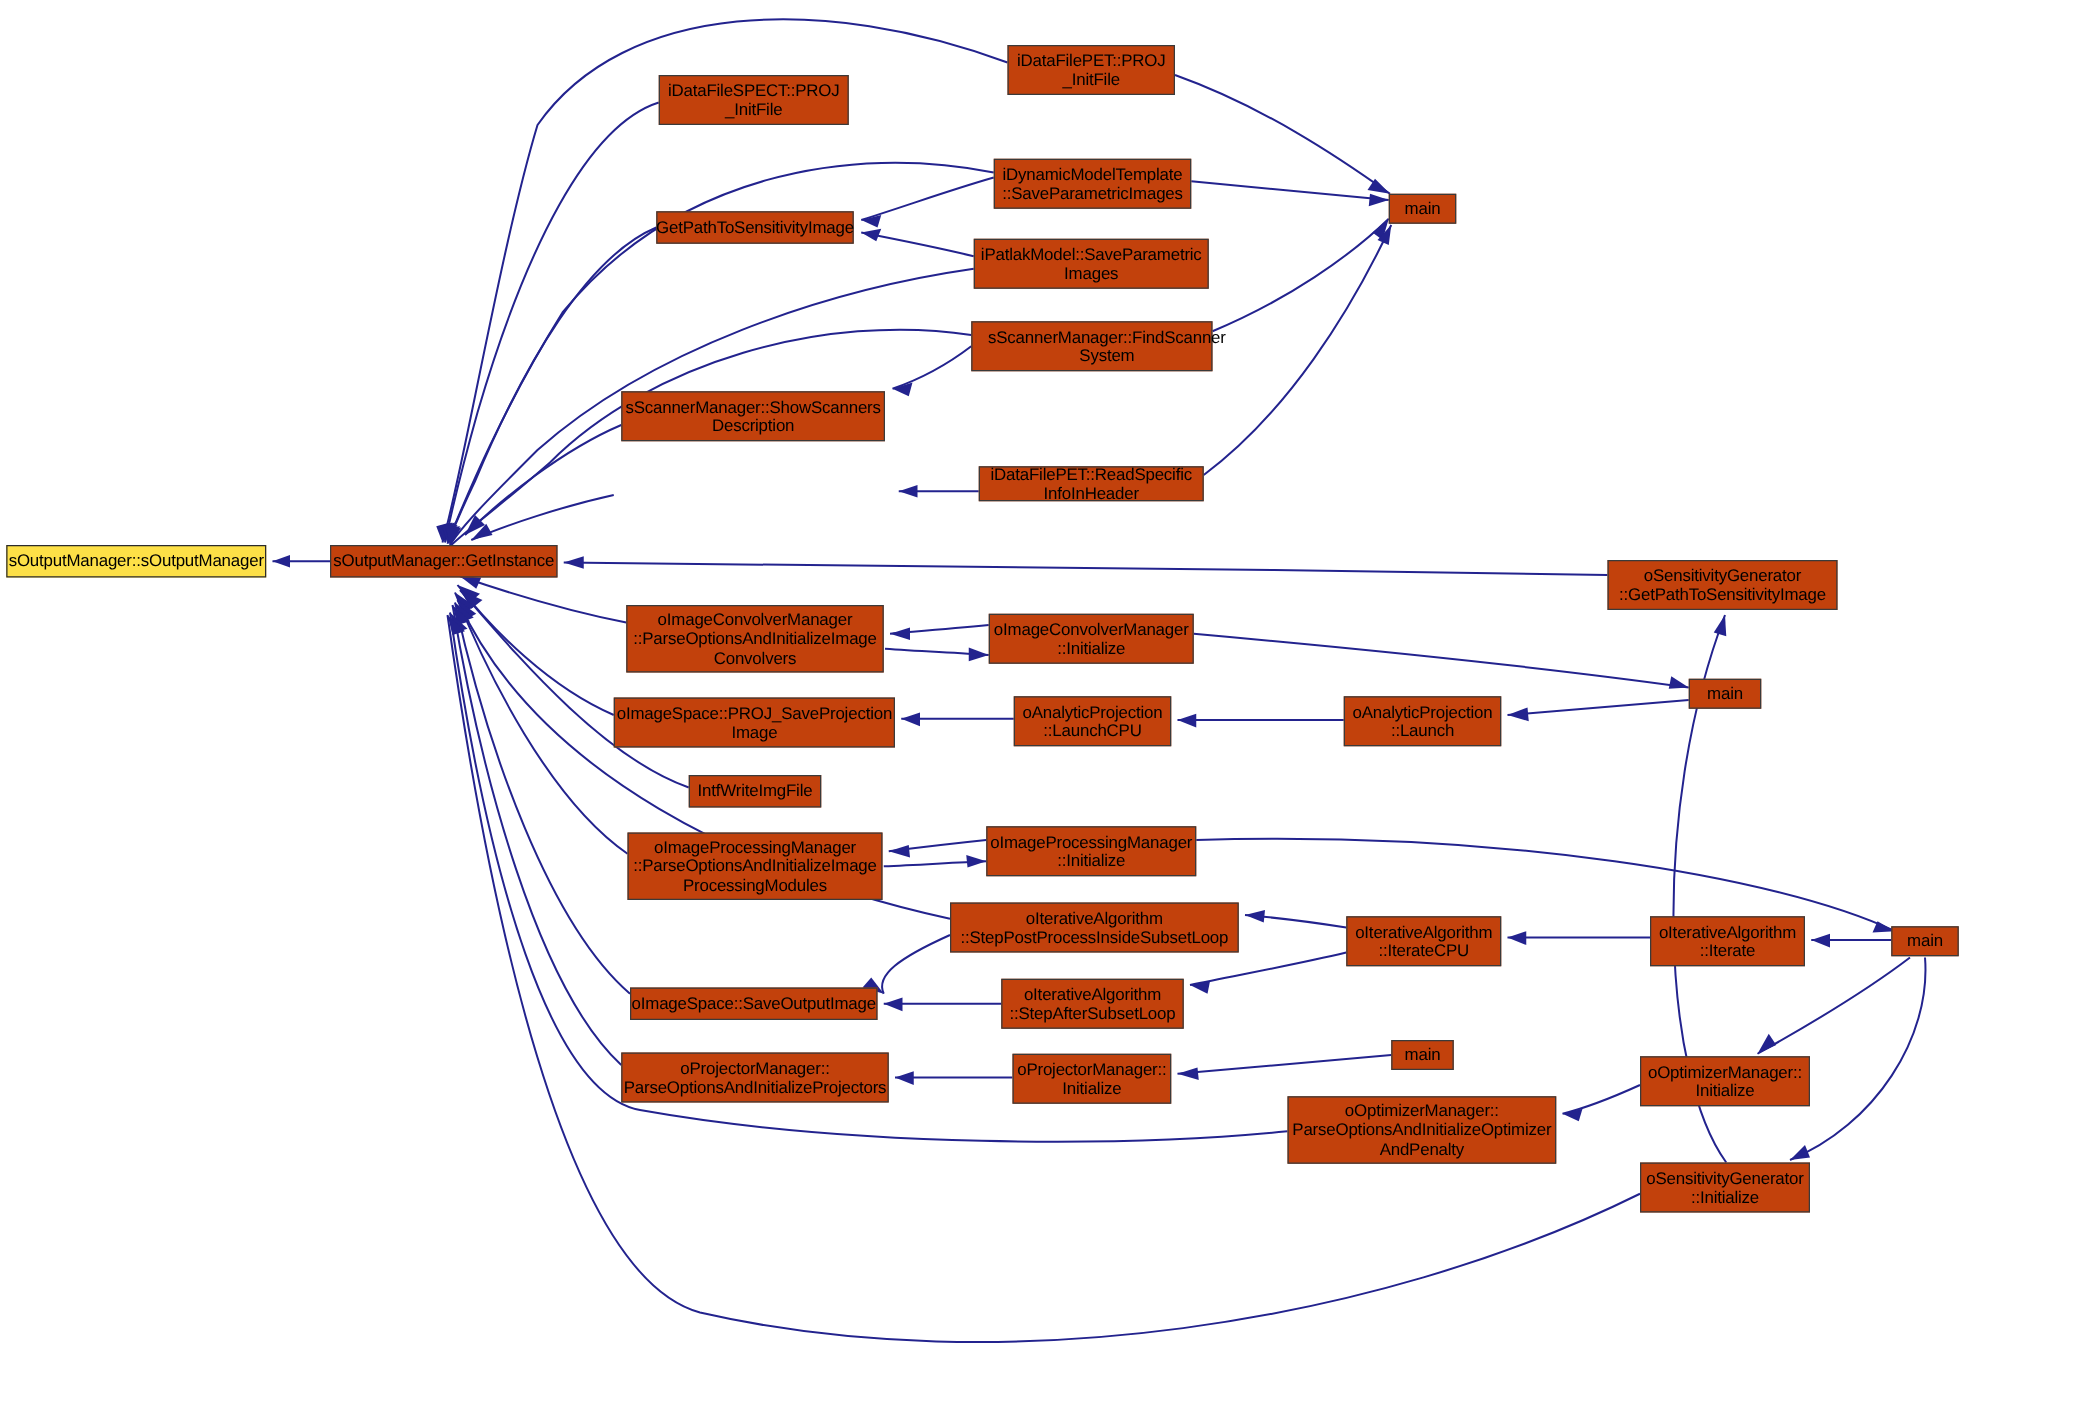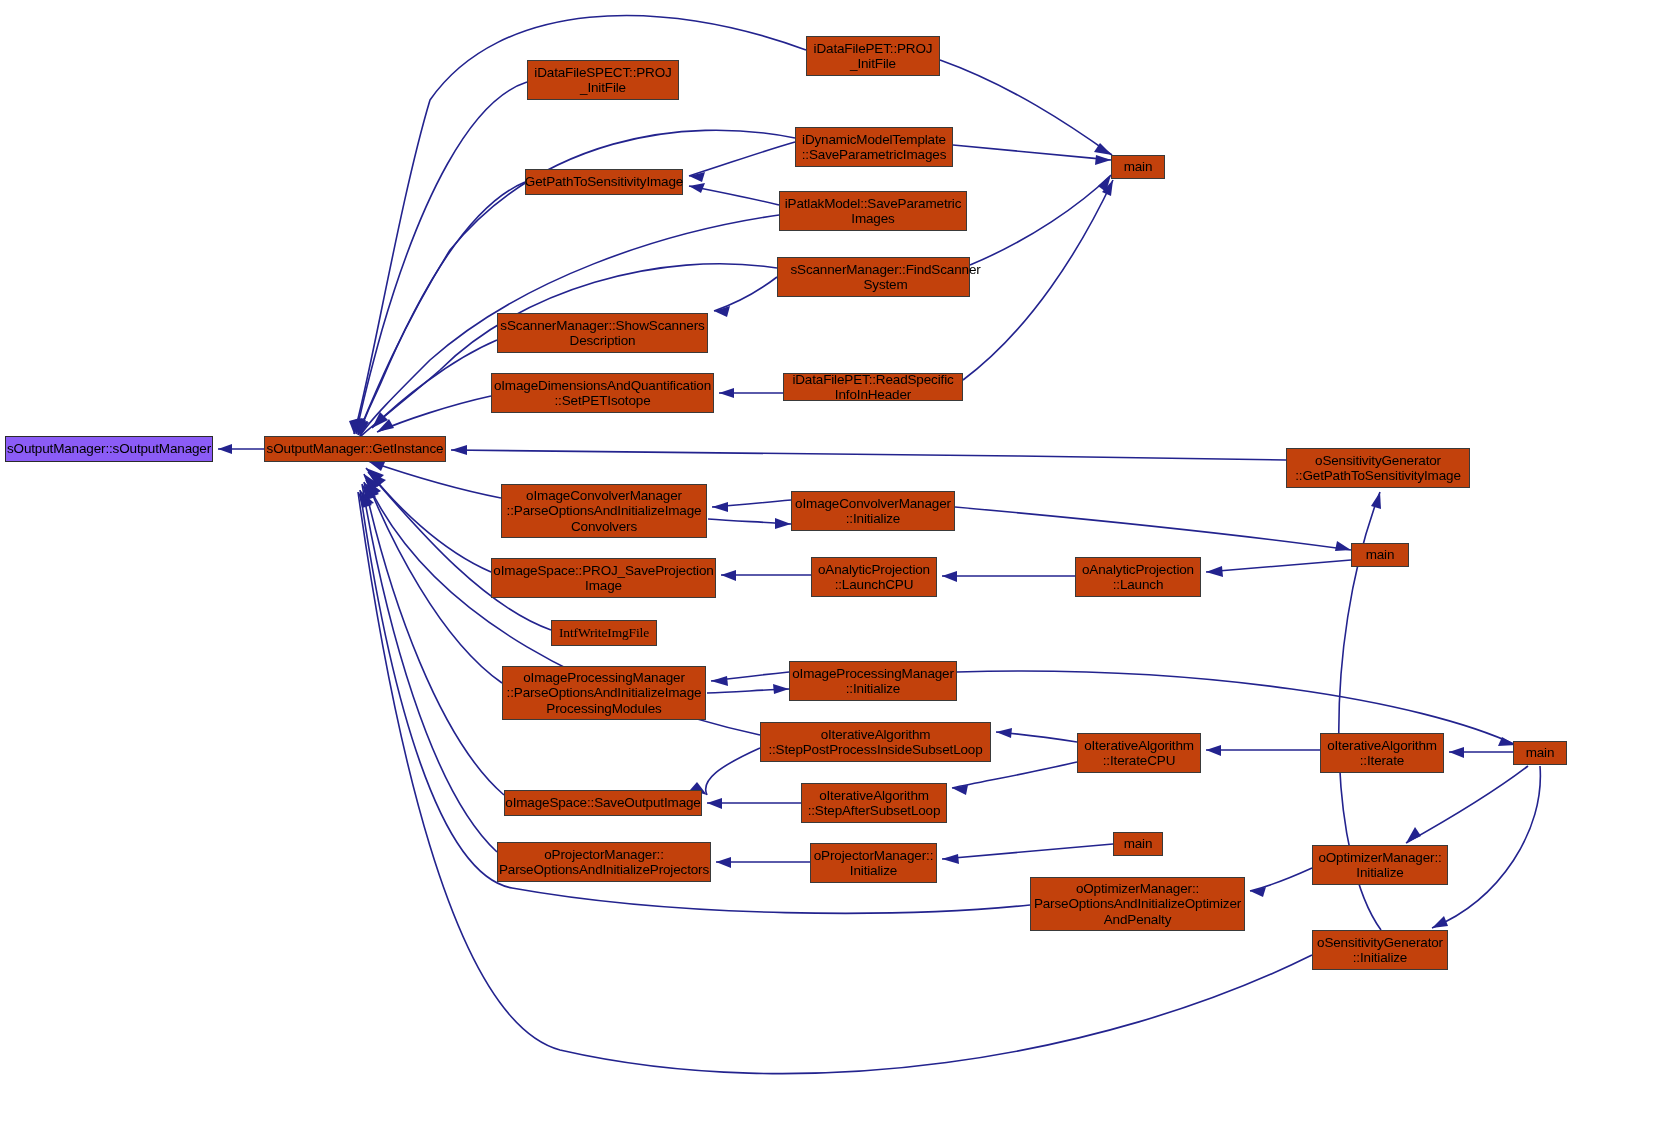--- a/index.html
+++ b/index.html
@@ -44,21 +44,21 @@
     justify-content: center;
     text-align: center;
     font-size: 13.5px;
     line-height: 15.5px;
     letter-spacing: -0.15px;
     white-space: pre-line;
     padding: 1px 3px;
     z-index: 2;
   }
   .node.root {
-    background: #8b5cf6;
+    background: #fde047;
     border-color: #2b2b2b;
   }
 </style>
 </head>
 <body>
 
 <div id="graph">
   <svg id="edges" viewBox="0 0 1672 1125" xmlns="http://www.w3.org/2000/svg">
       <path class="edge" d="M 264,449 L 218,449"></path>
       <path class="arrowhead" d="M 218,449 L 232,444 L 232,454 Z"></path>
@@ -165,40 +165,38 @@
 _InitFile</div>
     <div class="node" style="left: 795px; top: 127px; width: 158px; height: 40px;">iDynamicModelTemplate
 ::SaveParametricImages</div>
     <div class="node" style="left: 525px; top: 169px; width: 158px; height: 26px;">GetPathToSensitivityImage</div>
     <div class="node" style="left: 779px; top: 191px; width: 188px; height: 40px;">iPatlakModel::SaveParametric
 Images</div>
     <div class="node" style="left: 777px; top: 257px; width: 193px; height: 40px; padding-left: 27px;">sScannerManager::FindScanner
 System</div>
     <div class="node" style="left: 497px; top: 313px; width: 211px; height: 40px;">sScannerManager::ShowScanners
 Description</div>
-    <div class="node" style="left: 491px; top: 373px; width: 223px; height: 40px;">oImageDimensionsAndQuantification
-::SetPETIsotope</div>
     <div class="node" style="left: 783px; top: 373px; width: 180px; height: 28px;">iDataFilePET::ReadSpecific
 InfoInHeader</div>
     <div class="node" style="left: 1286px; top: 448px; width: 184px; height: 40px;">oSensitivityGenerator
 ::GetPathToSensitivityImage</div>
     <div class="node" style="left: 501px; top: 484px; width: 206px; height: 54px;">oImageConvolverManager
 ::ParseOptionsAndInitializeImage
 Convolvers</div>
     <div class="node" style="left: 791px; top: 491px; width: 164px; height: 40px;">oImageConvolverManager
 ::Initialize</div>
     <div class="node" style="left: 1351px; top: 543px; width: 58px; height: 24px;">main</div>
     <div class="node" style="left: 491px; top: 558px; width: 225px; height: 40px;">oImageSpace::PROJ_SaveProjection
 Image</div>
     <div class="node" style="left: 811px; top: 557px; width: 126px; height: 40px;">oAnalyticProjection
 ::LaunchCPU</div>
     <div class="node" style="left: 1075px; top: 557px; width: 126px; height: 40px;">oAnalyticProjection
 ::Launch</div>
     <div class="node" style="left: 1111px; top: 155px; width: 54px; height: 24px;">main</div>
-    <div class="node" style="left: 551px; top: 620px; width: 106px; height: 26px; font-family: Liberation Serif, serif;">IntfWriteImgFile</div>
+    <div class="node" style="left: 551px; top: 620px; width: 106px; height: 26px;">IntfWriteImgFile</div>
     <div class="node" style="left: 502px; top: 666px; width: 204px; height: 54px;">oImageProcessingManager
 ::ParseOptionsAndInitializeImage
 ProcessingModules</div>
     <div class="node" style="left: 789px; top: 661px; width: 168px; height: 40px;">oImageProcessingManager
 ::Initialize</div>
     <div class="node" style="left: 760px; top: 722px; width: 231px; height: 40px;">oIterativeAlgorithm
 ::StepPostProcessInsideSubsetLoop</div>
     <div class="node" style="left: 1077px; top: 733px; width: 124px; height: 40px;">oIterativeAlgorithm
 ::IterateCPU</div>
     <div class="node" style="left: 1320px; top: 733px; width: 124px; height: 40px;">oIterativeAlgorithm

